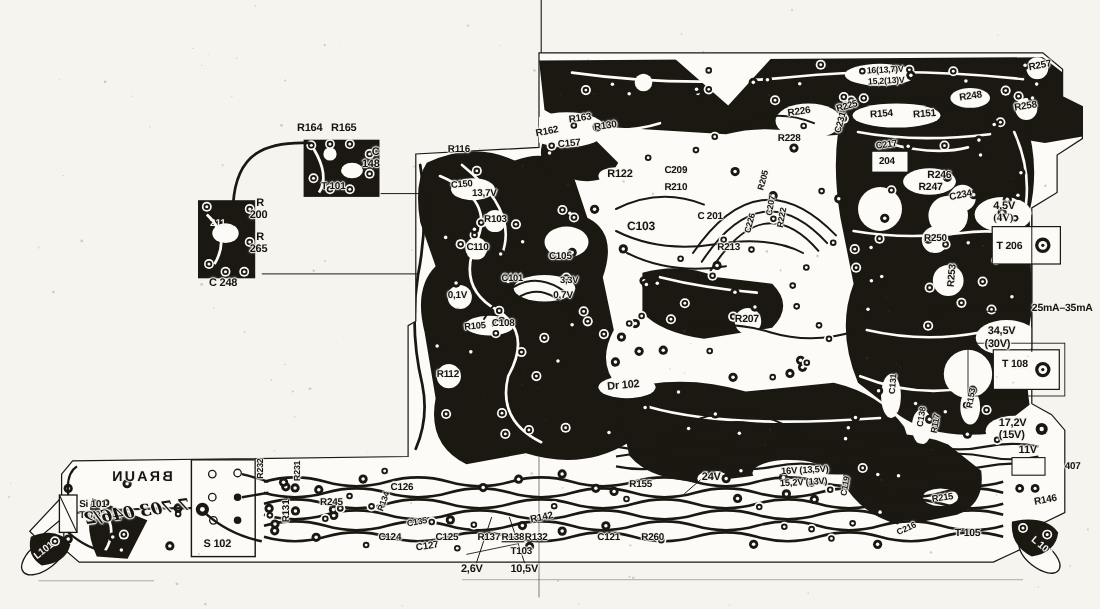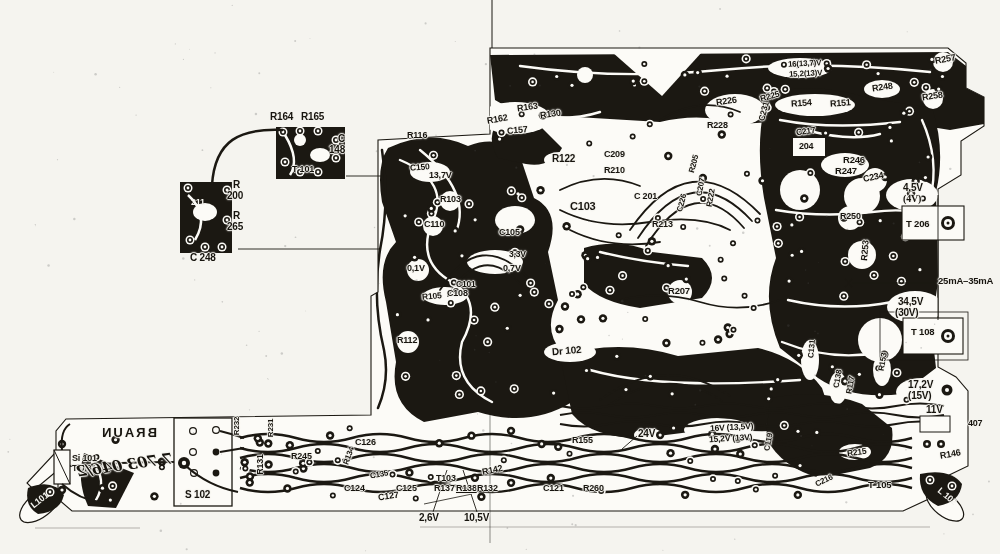--- a/index.html
+++ b/index.html
@@ -997,21 +997,21 @@
       <span class="lbl" style="left: 291px; top: 452px; font-size: 9px;">R245</span>
       <span class="lbl" style="left: 355px; top: 438px; font-size: 9px;">C126</span>
       <span class="lbl" style="left: 340px; top: 452px; font-size: 8px; transform: rotate(-70deg);">R134</span>
       <span class="lbl" style="left: 344px; top: 484px; font-size: 9px;">C124</span>
       <span class="lbl" style="left: 370px; top: 471px; font-size: 8px; transform: rotate(-10deg);">C135</span>
       <span class="lbl" style="left: 378px; top: 492px; font-size: 9px; transform: rotate(-8deg);">C127</span>
       <span class="lbl" style="left: 396px; top: 484px; font-size: 9px;">C125</span>
       <span class="lbl" style="left: 434px; top: 484px; font-size: 9px;">R137</span>
       <span class="lbl" style="left: 456px; top: 484px; font-size: 9px; text-decoration: underline;">R138</span>
       <span class="lbl" style="left: 477px; top: 484px; font-size: 9px;">R132</span>
-      <span class="lbl" style="left: 436px; top: 474px; font-size: 9px;">T103</span>
+      <span class="lbl" style="left: 436px; top: 497px; font-size: 9px; padding-left: 28px;">T103</span>
       <span class="lbl" style="left: 419px; top: 513px; font-size: 10px;">2,6V</span>
       <span class="lbl" style="left: 464px; top: 513px; font-size: 10px;">10,5V</span>
       <span class="lbl" style="left: 482px; top: 466px; font-size: 9px; transform: rotate(-12deg);">R142</span>
       <span class="lbl" style="left: 543px; top: 484px; font-size: 9px;">C121</span>
       <span class="lbl" style="left: 583px; top: 484px; font-size: 9px;">R260</span>
       <span class="lbl" style="left: 572px; top: 436px; font-size: 9px;">R155</span>
       <span class="lbl" style="left: 638px; top: 429px; font-size: 10px;">24V</span>
       <span class="lbl" style="left: 710px; top: 423px; font-size: 8.5px; transform: rotate(-3deg);">16V (13,5V)</span>
       <span class="lbl" style="left: 709px; top: 434px; font-size: 8.5px; transform: rotate(-3deg);">15,2V (13V)</span>
       <span class="lbl" style="left: 760px; top: 438px; font-size: 8px; transform: rotate(-80deg);">C119</span>
@@ -1064,21 +1064,21 @@
       <span class="lbl" style="left: 429px; top: 171px; font-size: 9px; text-align: right;">13,7V</span>
       <span class="lbl" style="left: 440px; top: 195px; font-size: 9px;">R103</span>
       <span class="lbl" style="left: 424px; top: 220px; font-size: 9px;">C110</span>
       <span class="lbl" style="left: 534px; top: 201px; font-size: 11px; margin-left: 36px;">C103</span>
       <span class="lbl" style="left: 499px; top: 228px; font-size: 9px;">C105</span>
       <span class="lbl" style="left: 407px; top: 264px; font-size: 9px;">0,1V</span>
       <span class="lbl" style="left: 503px; top: 264px; font-size: 9px;">0,7V</span>
       <span class="lbl" style="left: 509px; top: 250px; font-size: 8.5px;">3,3V</span>
       <span class="lbl" style="left: 447px; top: 289px; font-size: 9px;">C108</span>
       <span class="lbl" style="left: 422px; top: 292px; font-size: 8.5px; transform: rotate(-5deg);">R105</span>
-      <span class="lbl" style="left: 456px; top: 280px; font-size: 8.5px;">C101</span>
+      <span class="lbl" style="left: 456px; top: 248px; font-size: 8.5px;">C101</span>
       <span class="lbl" style="left: 397px; top: 336px; font-size: 9px;">R112</span>
       <span class="lbl" style="left: 552px; top: 346px; font-size: 10px; transform: rotate(-5deg);">Dr 102</span>
       <span class="lbl" style="left: 668px; top: 286px; font-size: 9.5px;">R207</span>
       <span class="lbl" style="left: 652px; top: 220px; font-size: 9px;">R213</span>
       <span class="lbl" style="left: 634px; top: 192px; font-size: 9px;">C 201</span>
       <span class="lbl" style="left: 673px; top: 199px; font-size: 8px; transform: rotate(-75deg);">C226</span>
       <span class="lbl" style="left: 692px; top: 183px; font-size: 8px; transform: rotate(-80deg);">C207</span>
       <span class="lbl" style="left: 685px; top: 160px; font-size: 8px; transform: rotate(-75deg);">R205</span>
       <span class="lbl" style="left: 702px; top: 194px; font-size: 8px; transform: rotate(-80deg);">R222</span>
       <span class="lbl" style="left: 936px; top: 492px; font-size: 9px; color: rgb(245, 244, 239); text-shadow: none; transform: rotate(40deg);">L 102</span>

